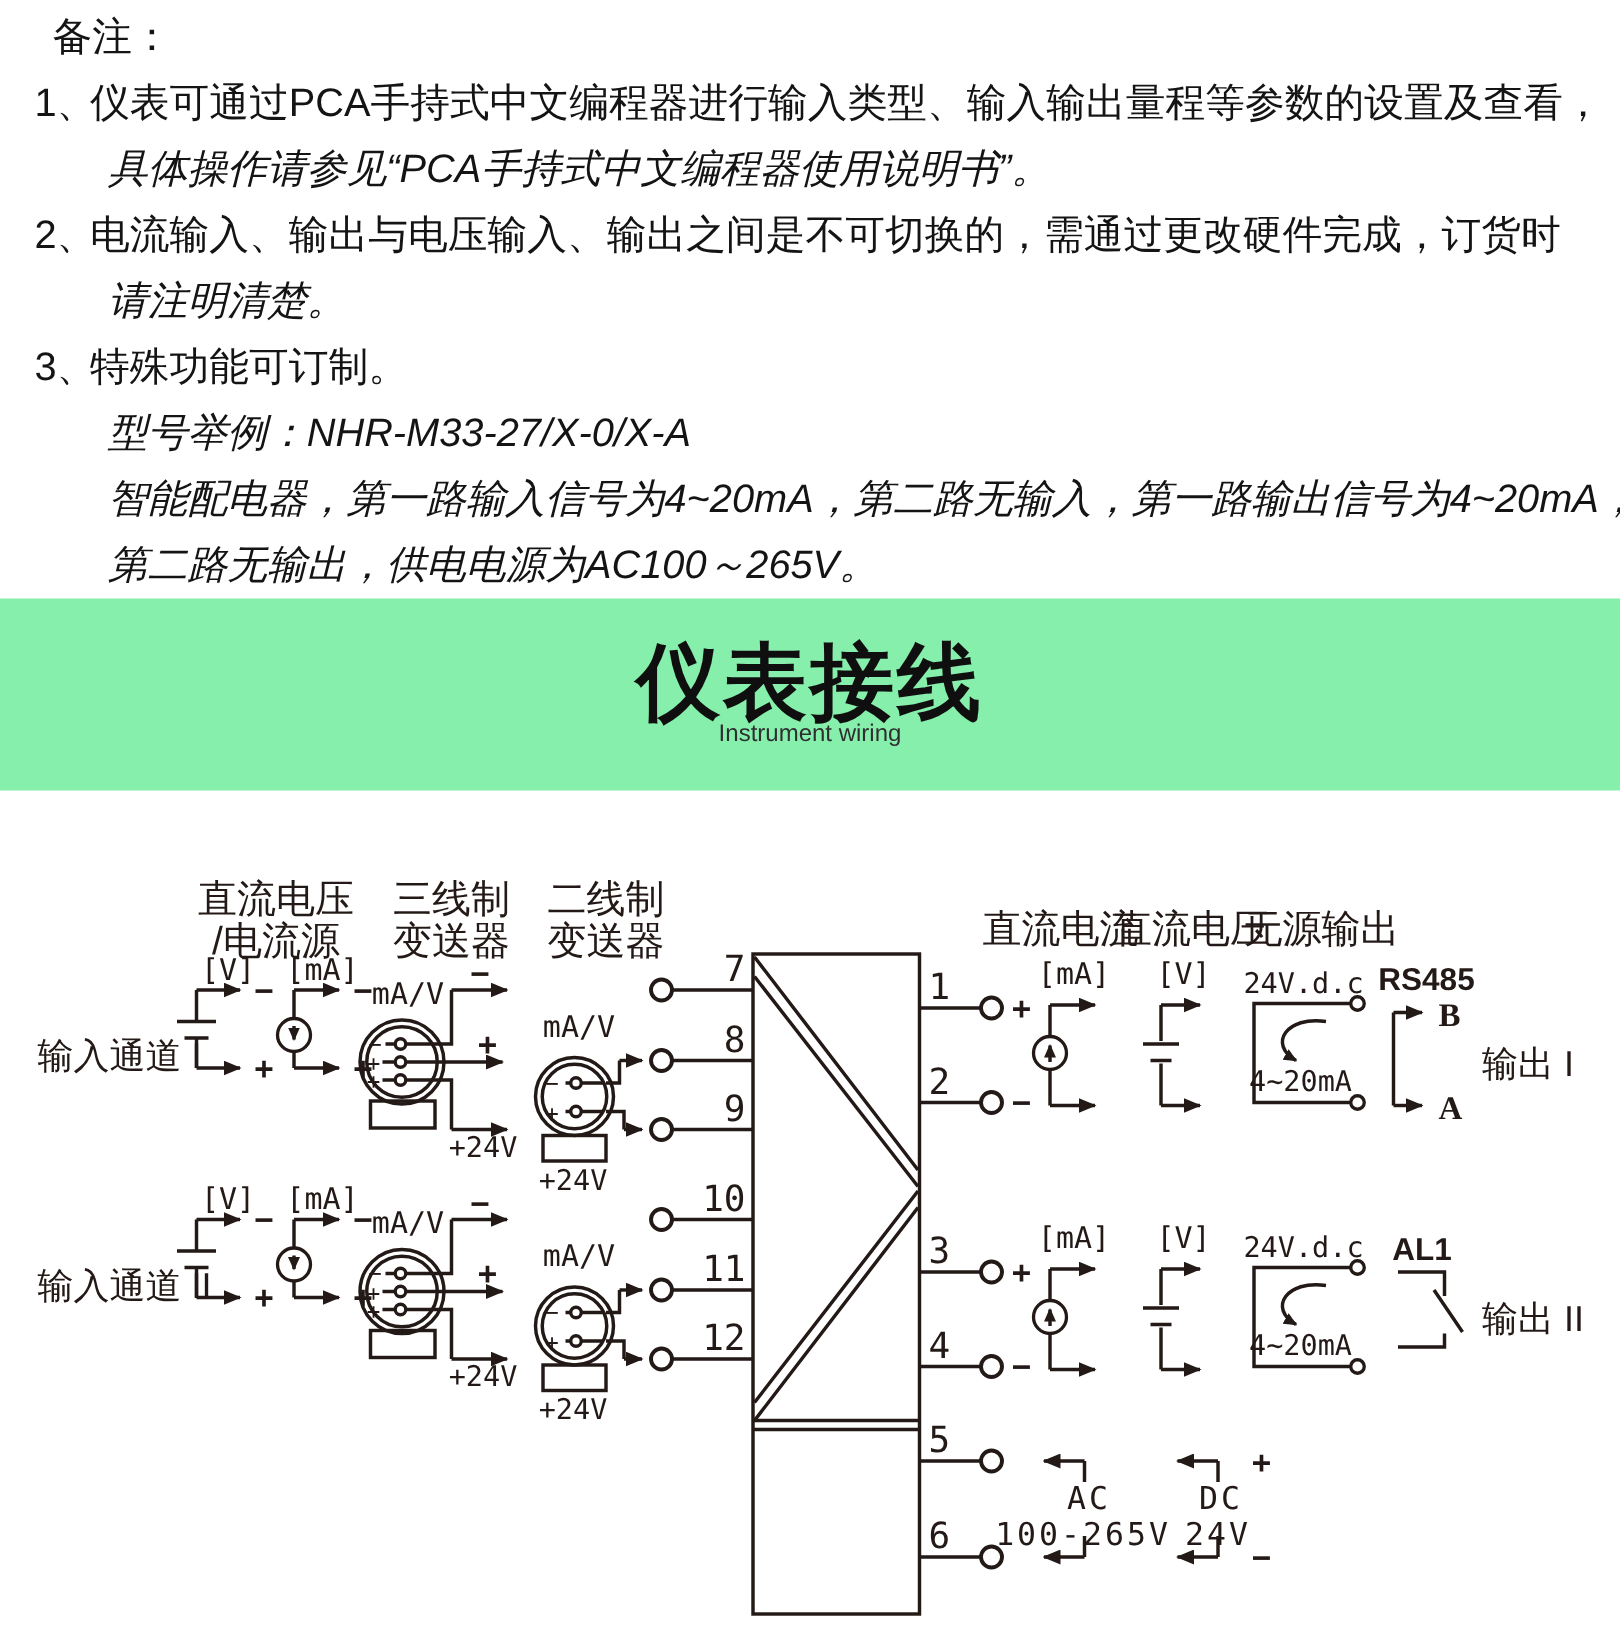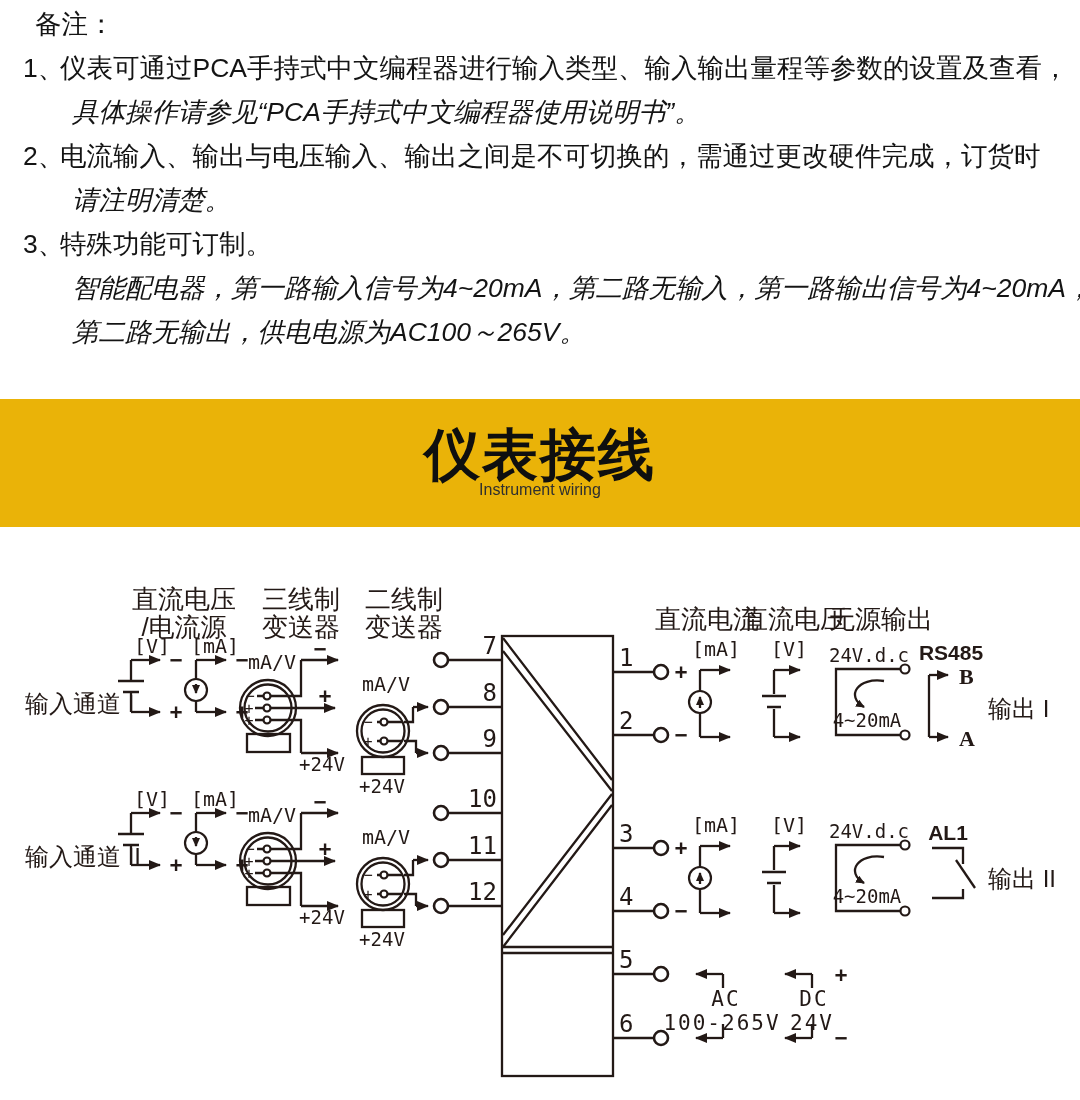--- a/index.html
+++ b/index.html
@@ -45,25 +45,26 @@
 
 <div class="page">
 
   <div class="notes">
     <div class="nl h">备注：</div>
     <div class="nl it"><span class="num">1、</span><span>仪表可通过PCA手持式中文编程器进行输入类型、输入输出量程等参数的设置及查看，</span></div>
     <div class="nl cont">具体操作请参见“PCA手持式中文编程器使用说明书”。</div>
     <div class="nl it"><span class="num">2、</span><span>电流输入、输出与电压输入、输出之间是不可切换的，需通过更改硬件完成，订货时</span></div>
     <div class="nl cont">请注明清楚。</div>
     <div class="nl it"><span class="num">3、</span><span>特殊功能可订制。</span></div>
+    <div class="nl cont">型号举例：NHR-M33-27/X-0/X-A</div>
     <div class="nl cont">智能配电器，第一路输入信号为4~20mA，第二路无输入，第一路输出信号为4~20mA，</div>
     <div class="nl cont">第二路无输出，供电电源为AC100～265V。</div>
   </div>
 
-  <div class="banner" style="background:#eab308;">
+  <div class="banner" style="background:#86efac;">
     <div class="banner-title">仪表接线</div>
     <div class="banner-sub">Instrument wiring</div>
   </div>
 
   <svg width="1080" height="573" viewBox="0 527 1080 573">
     <defs>
       <marker id="ah" markerWidth="12" markerHeight="10" refX="11" refY="5" orient="auto" markerUnits="userSpaceOnUse">
         <path d="M0,0 L12,5 L0,10 Z" fill="#231916"></path>
       </marker>
       <marker id="ahs" markerWidth="9" markerHeight="8" refX="8" refY="4" orient="auto" markerUnits="userSpaceOnUse">

